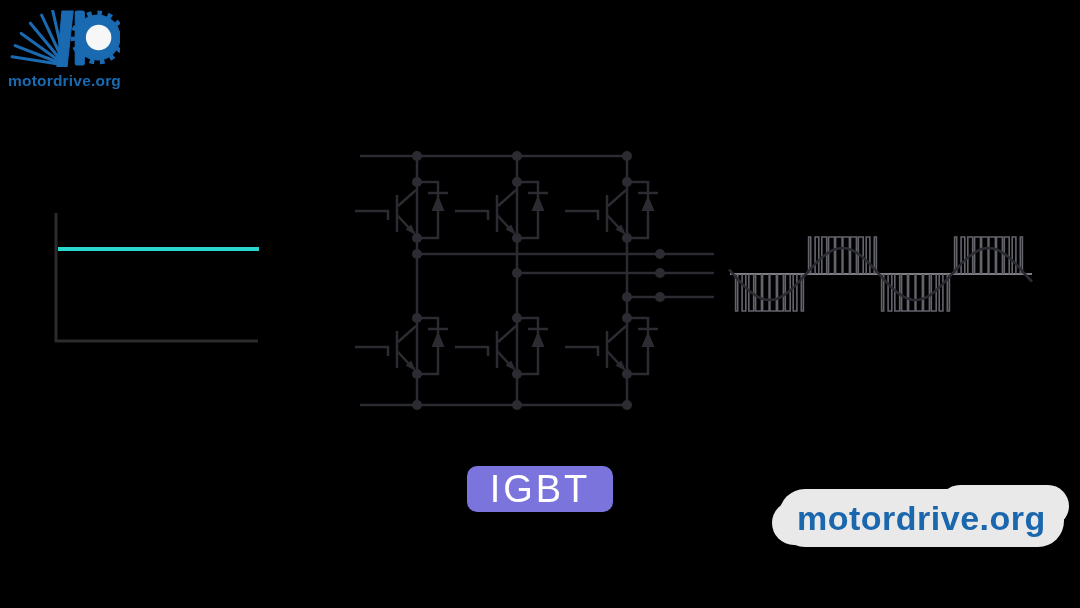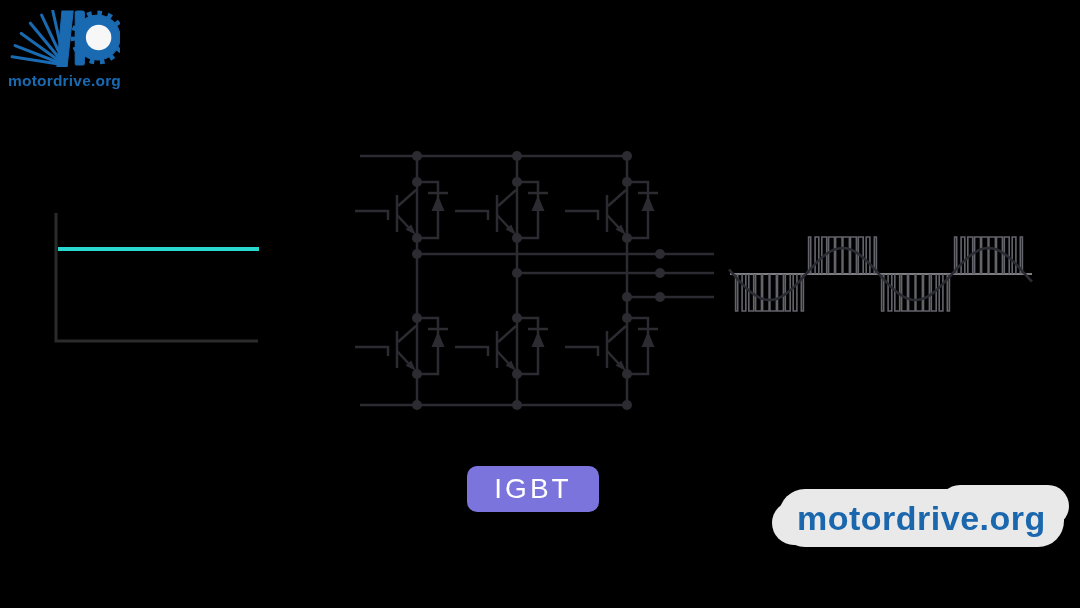--- a/index.html
+++ b/index.html
@@ -9,23 +9,23 @@
     --line:#2b2b31;
   }
   #diagram-svg{position:absolute;left:0;top:0;width:1080px;height:608px;}
   .w{stroke:var(--line);stroke-width:2.5;fill:none;}
   .f{fill:var(--line);stroke:none;}
 
   .logo{position:absolute;left:8px;top:10px;width:140px;}
   .logo-text{font-size:15.5px;font-weight:bold;letter-spacing:.2px;margin-top:1px;}
 
   .badge{
-    position:absolute;left:467px;top:466px;width:132px;height:46px;
+    position:absolute;left:467px;top:466px;width:146px;height:46px;
     border-radius:10px;display:flex;align-items:center;justify-content:center;
-    font-size:28px;font-weight:500;letter-spacing:3px;
+    font-size:38px;font-weight:500;letter-spacing:3px;
   }
 
   .watermark{
     position:absolute;left:779px;top:489px;height:58px;padding:0 18px;
     display:flex;align-items:center;border-radius:26px;
     font-size:34px;font-weight:bold;letter-spacing:.5px;
   }
   .watermark::before{
     content:"";position:absolute;left:-7px;top:12px;width:80px;height:44px;
     background:inherit;border-radius:22px;

